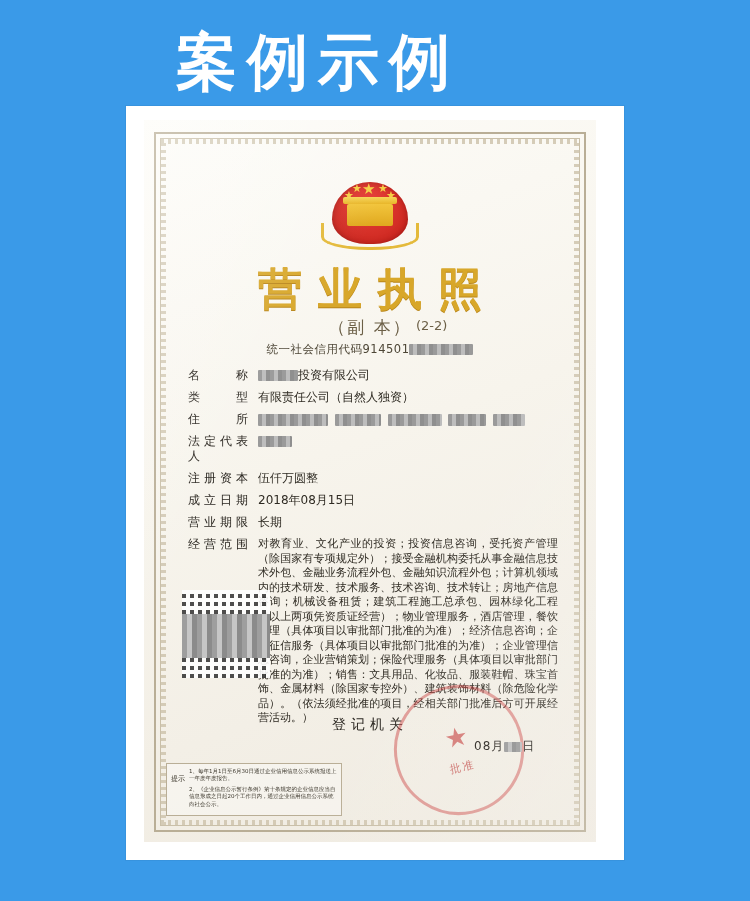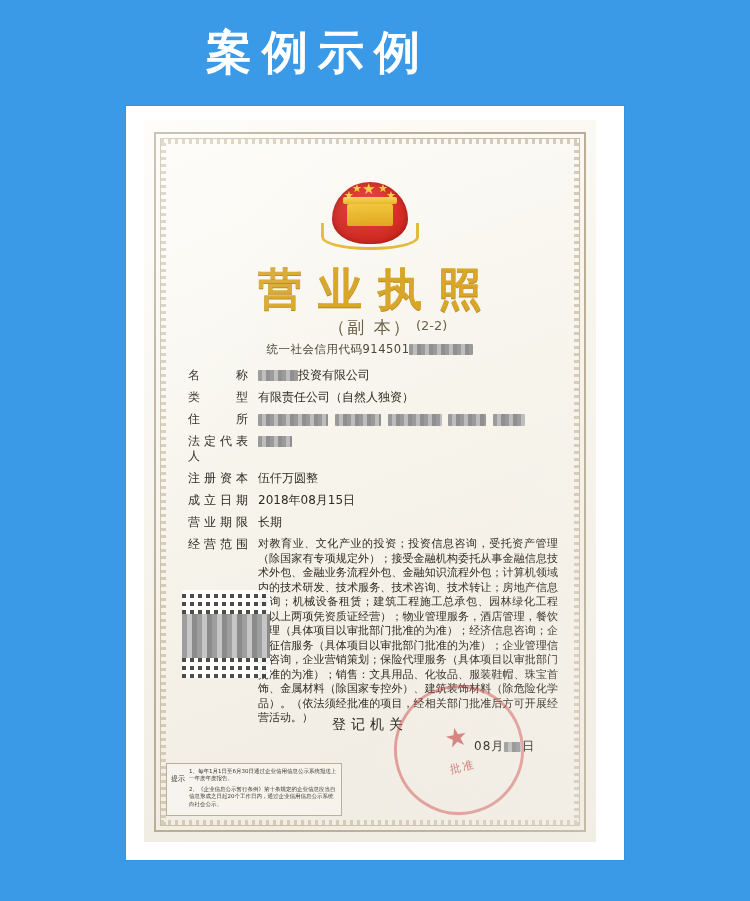--- a/index.html
+++ b/index.html
@@ -8,21 +8,21 @@
     width:750px;height:901px;
     background:#3a9ae8;
     font-family:"DejaVu Sans","Liberation Sans",sans-serif;
     overflow:hidden;
     position:relative;
   }
   .page-title{
     position:absolute;top:22px;left:0;width:636px;
     text-align:center;
     color:#ffffff;
-    font-size:46px;
+    font-size:61px;
     font-weight:bold;
     letter-spacing:10px;
     font-family:Liberation Sans, sans-serif;
   }
   
   .photo-frame{
     position:absolute;
     left:126px;top:106px;
     width:498px;height:754px;
     background:#ffffff;

